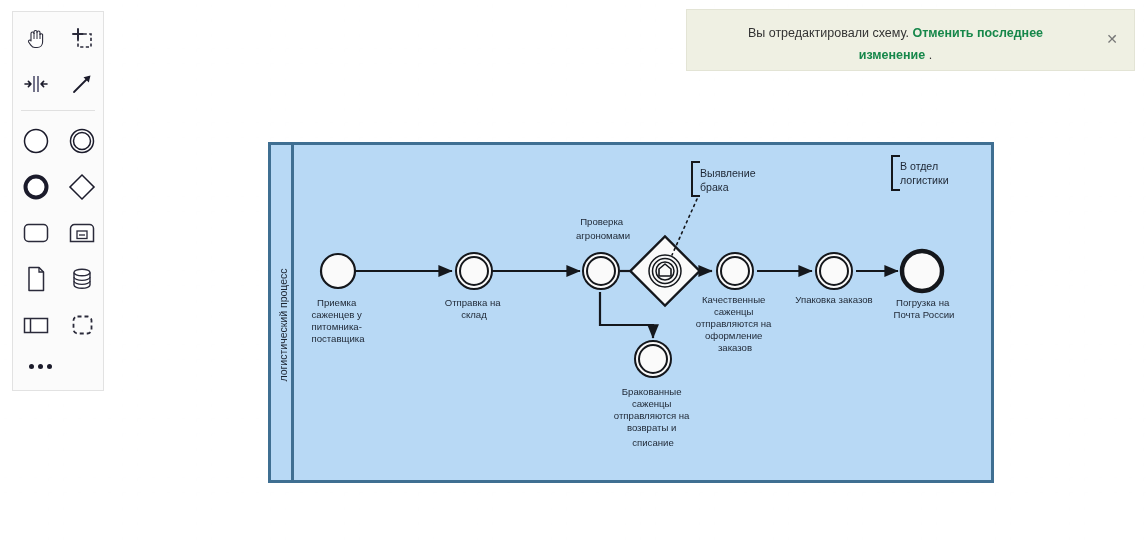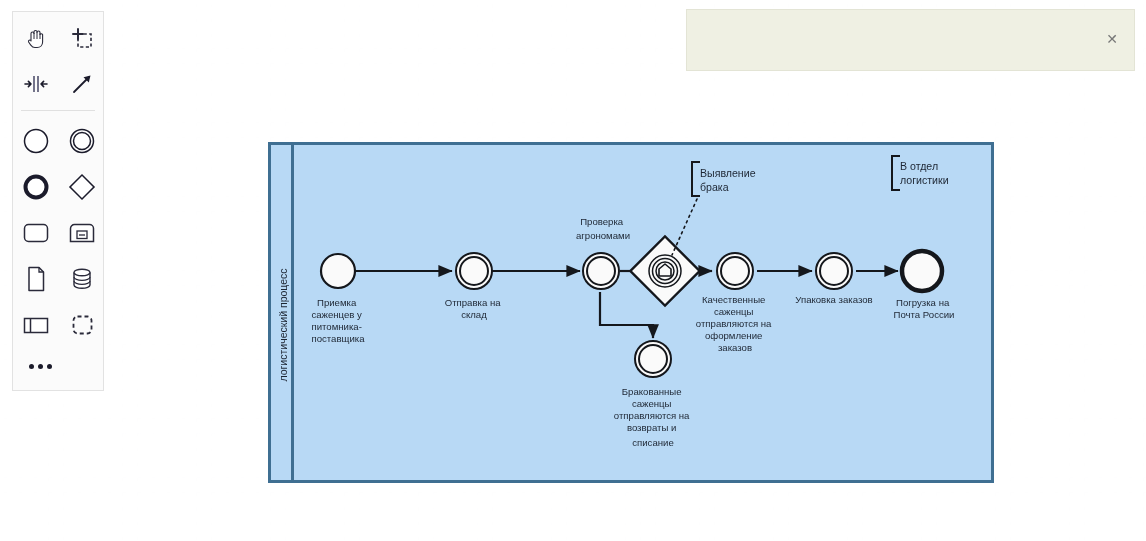--- a/index.html
+++ b/index.html
@@ -390,14 +390,19 @@
   <div class="tb-more">
     <span class="dot3">
         <i></i>
         <i></i>
         <i></i>
       </span>
   </div>
 </div>
 
 <div id="notice">
+  <div class="msg">
+    <span>Вы отредактировали схему.</span>
+    <a class="undo-link" href="#">Отменить последнее изменение</a>
+    <span>.</span>
+  </div>
   <div class="close-x">✕</div>
 </div>
 
 </body></html>

